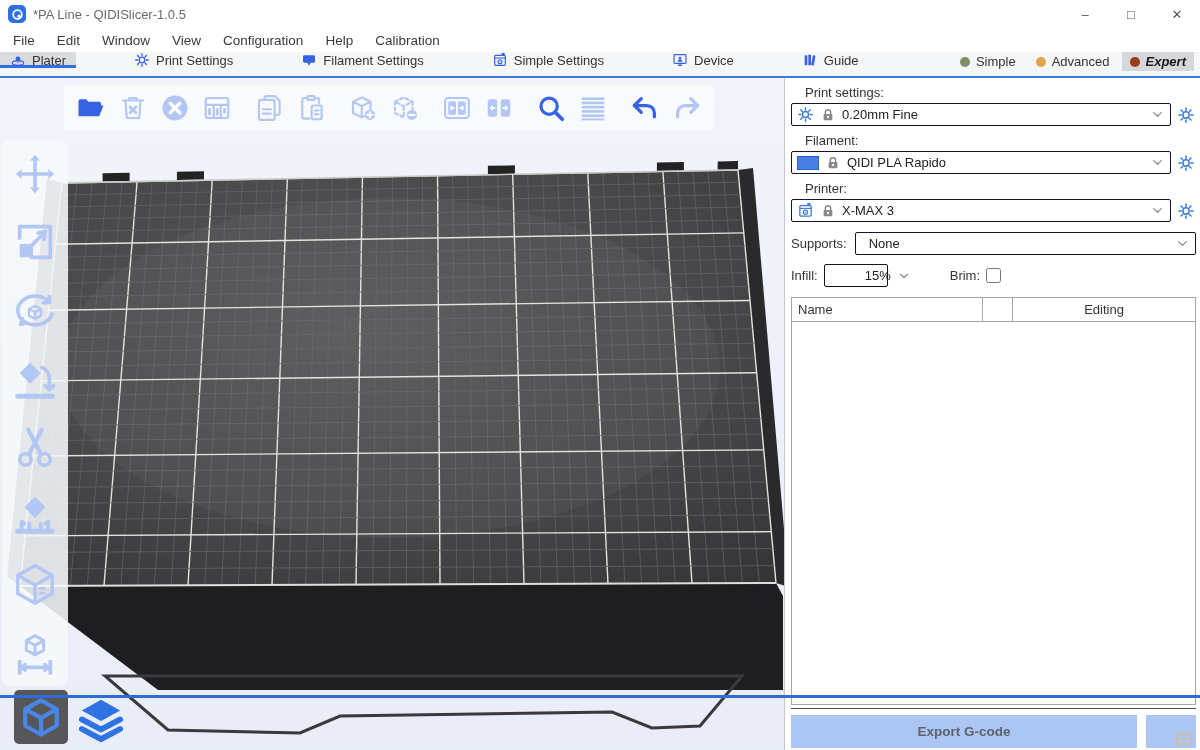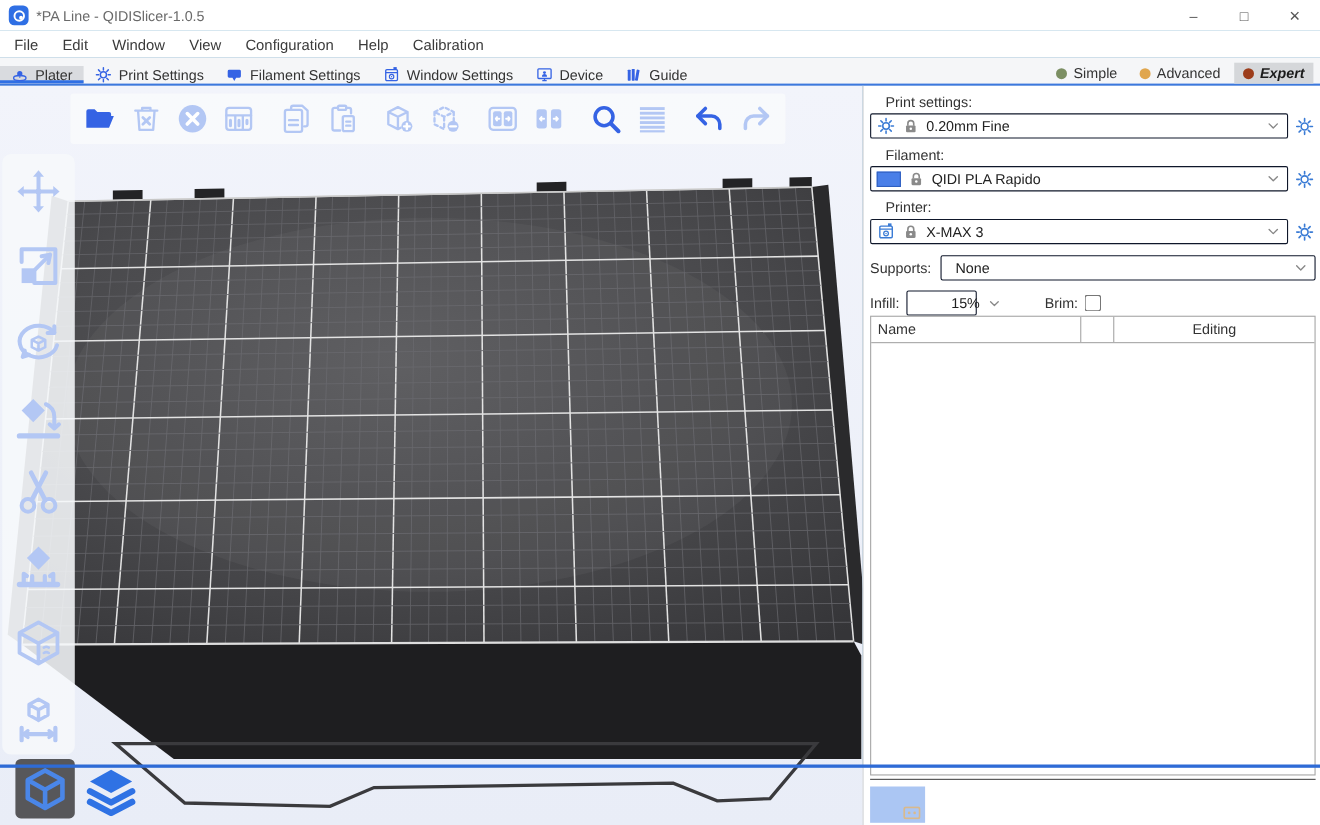--- a/index.html
+++ b/index.html
@@ -12,21 +12,21 @@
   .appicon { width:18px; height:18px; border-radius:5px; background:#2f6fe4; display:flex; align-items:center; justify-content:center; margin-right:7px; }
   .title-text { font-size:13px; color:#6a6a6a; }
   .win-controls { margin-left:auto; display:flex; height:28px; }
   .win-btn { width:46px; height:28px; display:flex; align-items:center; justify-content:center; font-size:13px; color:#555; }
 
   
   .menubar { height:24px; display:flex; align-items:flex-end; background:#fff; padding-left:2px; }
   .menu-item { padding:0 11px; font-size:13.5px; color:#3a3a3a; height:24px; display:flex; align-items:center; }
 
   
-  .tabbar { height:26px; background:#f5f6f8; display:flex; align-items:flex-end; border-bottom:2px solid #3c78dd; }
+  .tabbar { height:26px; background:#f5f6f8; display:flex; align-items:flex-start; border-bottom:2px solid #3c78dd;gap:48px; }
   .tab { display:flex; align-items:center; gap:6px; padding:0 10px; font-size:13px; color:#333; }
   .tab.active { background:#d9dbdf; box-shadow:inset 0 -3px 0 #2f6fe4; }
   .tab svg { width:16px; height:16px; }
   .modes { margin-left:auto; display:flex; align-items:center; gap:4px; padding-right:6px; }
   .mode { display:flex; align-items:center; gap:6px; font-size:13px; color:#333; padding:2px 8px; }
   .mode.active { background:#d5d7da; font-weight:bold; color:#1a1a1a;font-style:italic; }
   .dot { width:10px; height:10px; border-radius:50%; }
   .dot-simple { background:#7c8f63; } .dot-advanced { background:#e0a64e; } .dot-expert { background:#9c3c1a; }
 
   
@@ -61,21 +61,21 @@
   .chev { margin-left:auto; display:flex; }
   .gear-side { width:20px; height:20px; margin-left:5px; display:flex; align-items:center; justify-content:center; color:#3a7bd5; }
   .swatch { width:22px; height:14px; background:#4a7fe8; border:1px solid #2f5fc0; }
   .row-supports { display:flex; align-items:center; margin-top:10px; }
   .row-supports .combo { margin-left:8px; }
   .row-infill { display:flex; align-items:center; margin-top:9px; }
   .combo-small { width:64px; flex:none; margin-left:6px;padding-left:40px; }
   .brim-lbl { margin-left:62px; }
   .brim-check { width:15px; height:15px; margin-left:6px; }
 
-  .objlist { border:1px solid #a6a6a6; flex:1; display:flex; flex-direction:column; background:#fff; }
+  .objlist { margin-top:10px; border:1px solid #a6a6a6; flex:1; display:flex; flex-direction:column; background:#fff; }
   .objlist-header { height:24px; display:flex; border-bottom:1px solid #a6a6a6; align-items:center; }
   .col-name { flex:1; padding-left:6px; }
   .col-mini { width:30px; height:100%; border-left:1px solid #a6a6a6; }
   .col-edit { width:183px; height:100%; border-left:1px solid #a6a6a6; display:flex; align-items:center; justify-content:center; }
   .objlist-body { flex:1; }
 
   .export-area { border-top:1px solid #4a4a4a; margin-top:3px; padding:6px 0 0 0; display:flex; gap:9px; height:42px; }
   .export-btn { flex:1; height:33px; background:#abc6f3; display:flex; align-items:center; justify-content:center; font-weight:bold; font-size:13.5px; color:#5d6370; }
   .export-small { width:50px; height:33px; background:#abc6f3; position:relative; }
   .export-small svg { position:absolute; right:4px; bottom:3px; }
@@ -155,21 +155,21 @@
     <div class="tab">
       <svg viewBox="0 0 24 24">
           <path d="M5,5 h14 a2,2 0 0 1 2,2 v7 a2,2 0 0 1 -2,2 h-4.5 L12,20.5 9.5,16 H5 a2,2 0 0 1 -2,-2 V7 a2,2 0 0 1 2,-2 z" fill="#3563e4"></path>
         </svg>
       <span>Filament Settings</span>
     </div>
     <div class="tab">
       <svg viewBox="0 0 24 24" style="color:#3563e4">
           <use href="#sym-printer"></use>
         </svg>
-      <span>Window Settings</span>
+      <span>Simple Settings</span>
     </div>
     <div class="tab">
       <svg viewBox="0 0 24 24">
           <rect x="3" y="4" width="18" height="13" rx="1.2" fill="none" stroke="#3563e4" stroke-width="1.8"></rect>
           <path d="M9,20 h6 M12,17 v3" stroke="#3563e4" stroke-width="1.8" fill="none"></path>
           <circle cx="12" cy="9" r="2" fill="#3563e4"></circle>
           <path d="M8.5,14.5 a3.5,3.5 0 0 1 7,0" fill="#3563e4"></path>
         </svg>
       <span>Device</span>
     </div>
@@ -574,20 +574,21 @@
       <div class="objlist">
         <div class="objlist-header">
           <div class="col-name">Name</div>
           <div class="col-mini"></div>
           <div class="col-edit">Editing</div>
         </div>
         <div class="objlist-body"></div>
       </div>
 
       <div class="export-area">
+        <div class="export-btn">Export G-code</div>
         <div class="export-small">
           <svg width="16" height="12" viewBox="0 0 16 12">
               <rect x="1" y="1" width="14" height="10" rx="1.5" fill="none" stroke="#d9b98c" stroke-width="1.6"></rect>
               <circle cx="5.5" cy="6" r="1.2" fill="#d9b98c"></circle>
               <circle cx="10.5" cy="6" r="1.2" fill="#d9b98c"></circle>
             </svg>
         </div>
       </div>
     </div>
   </div>

